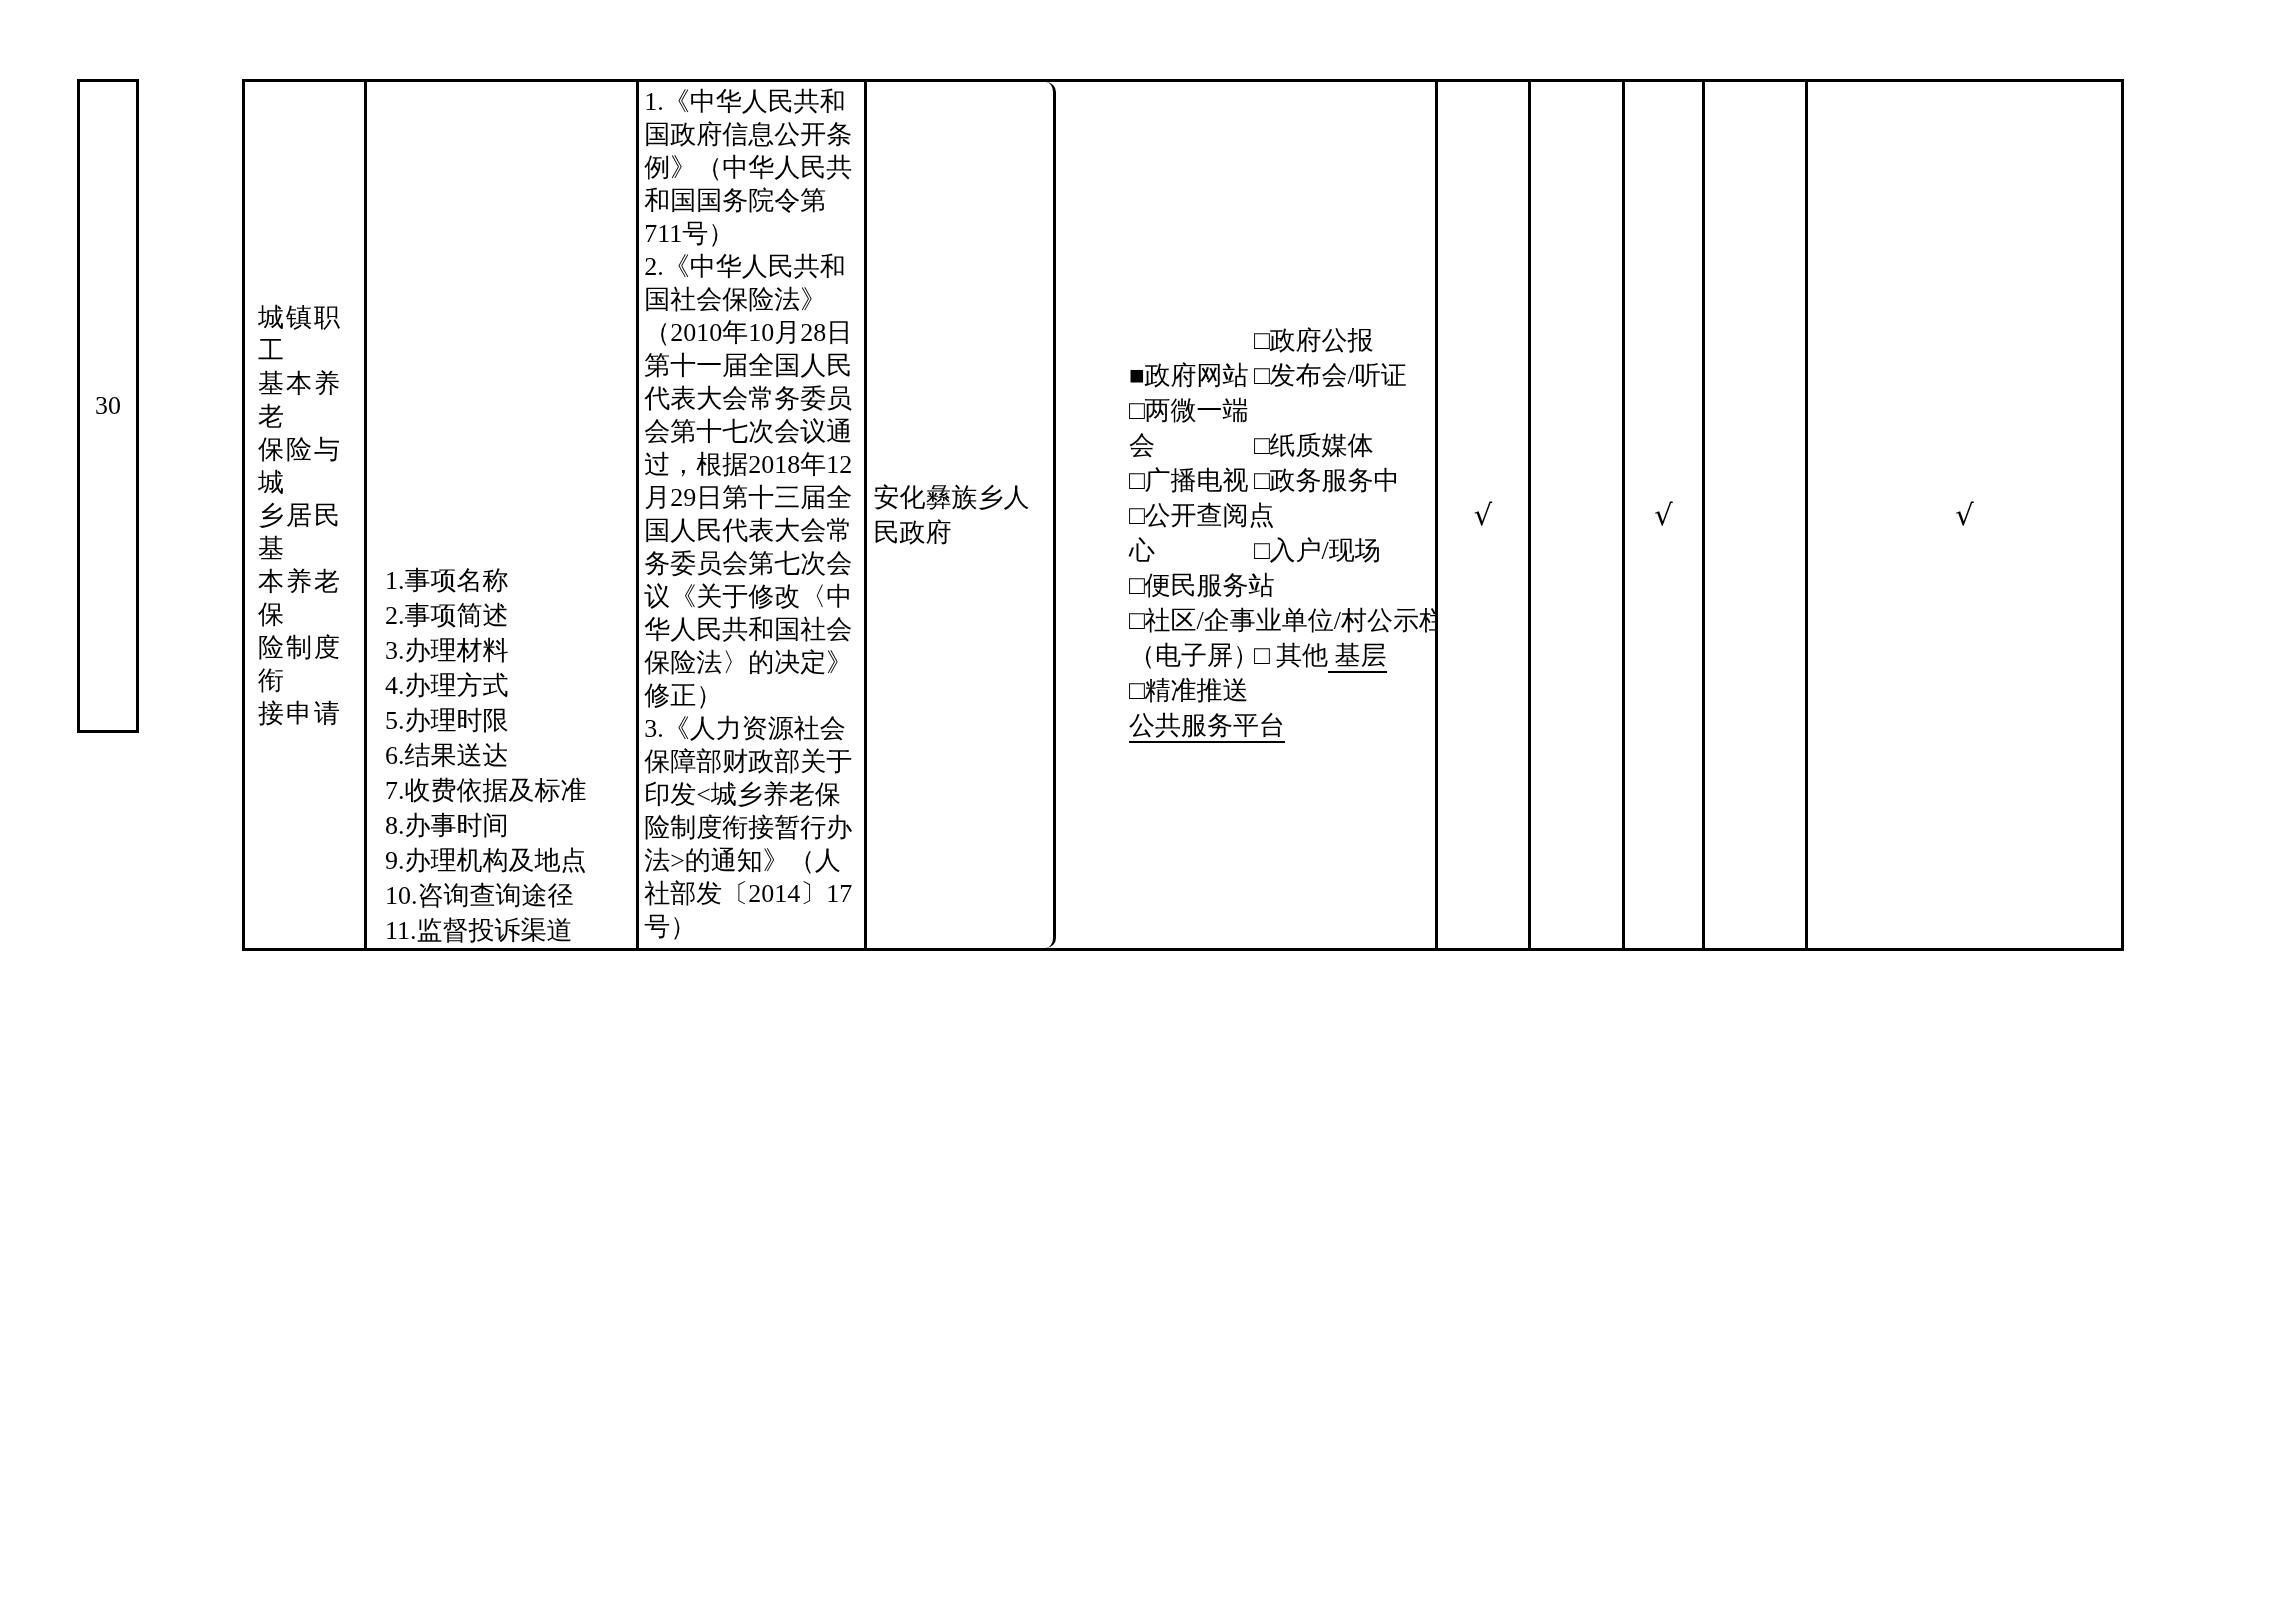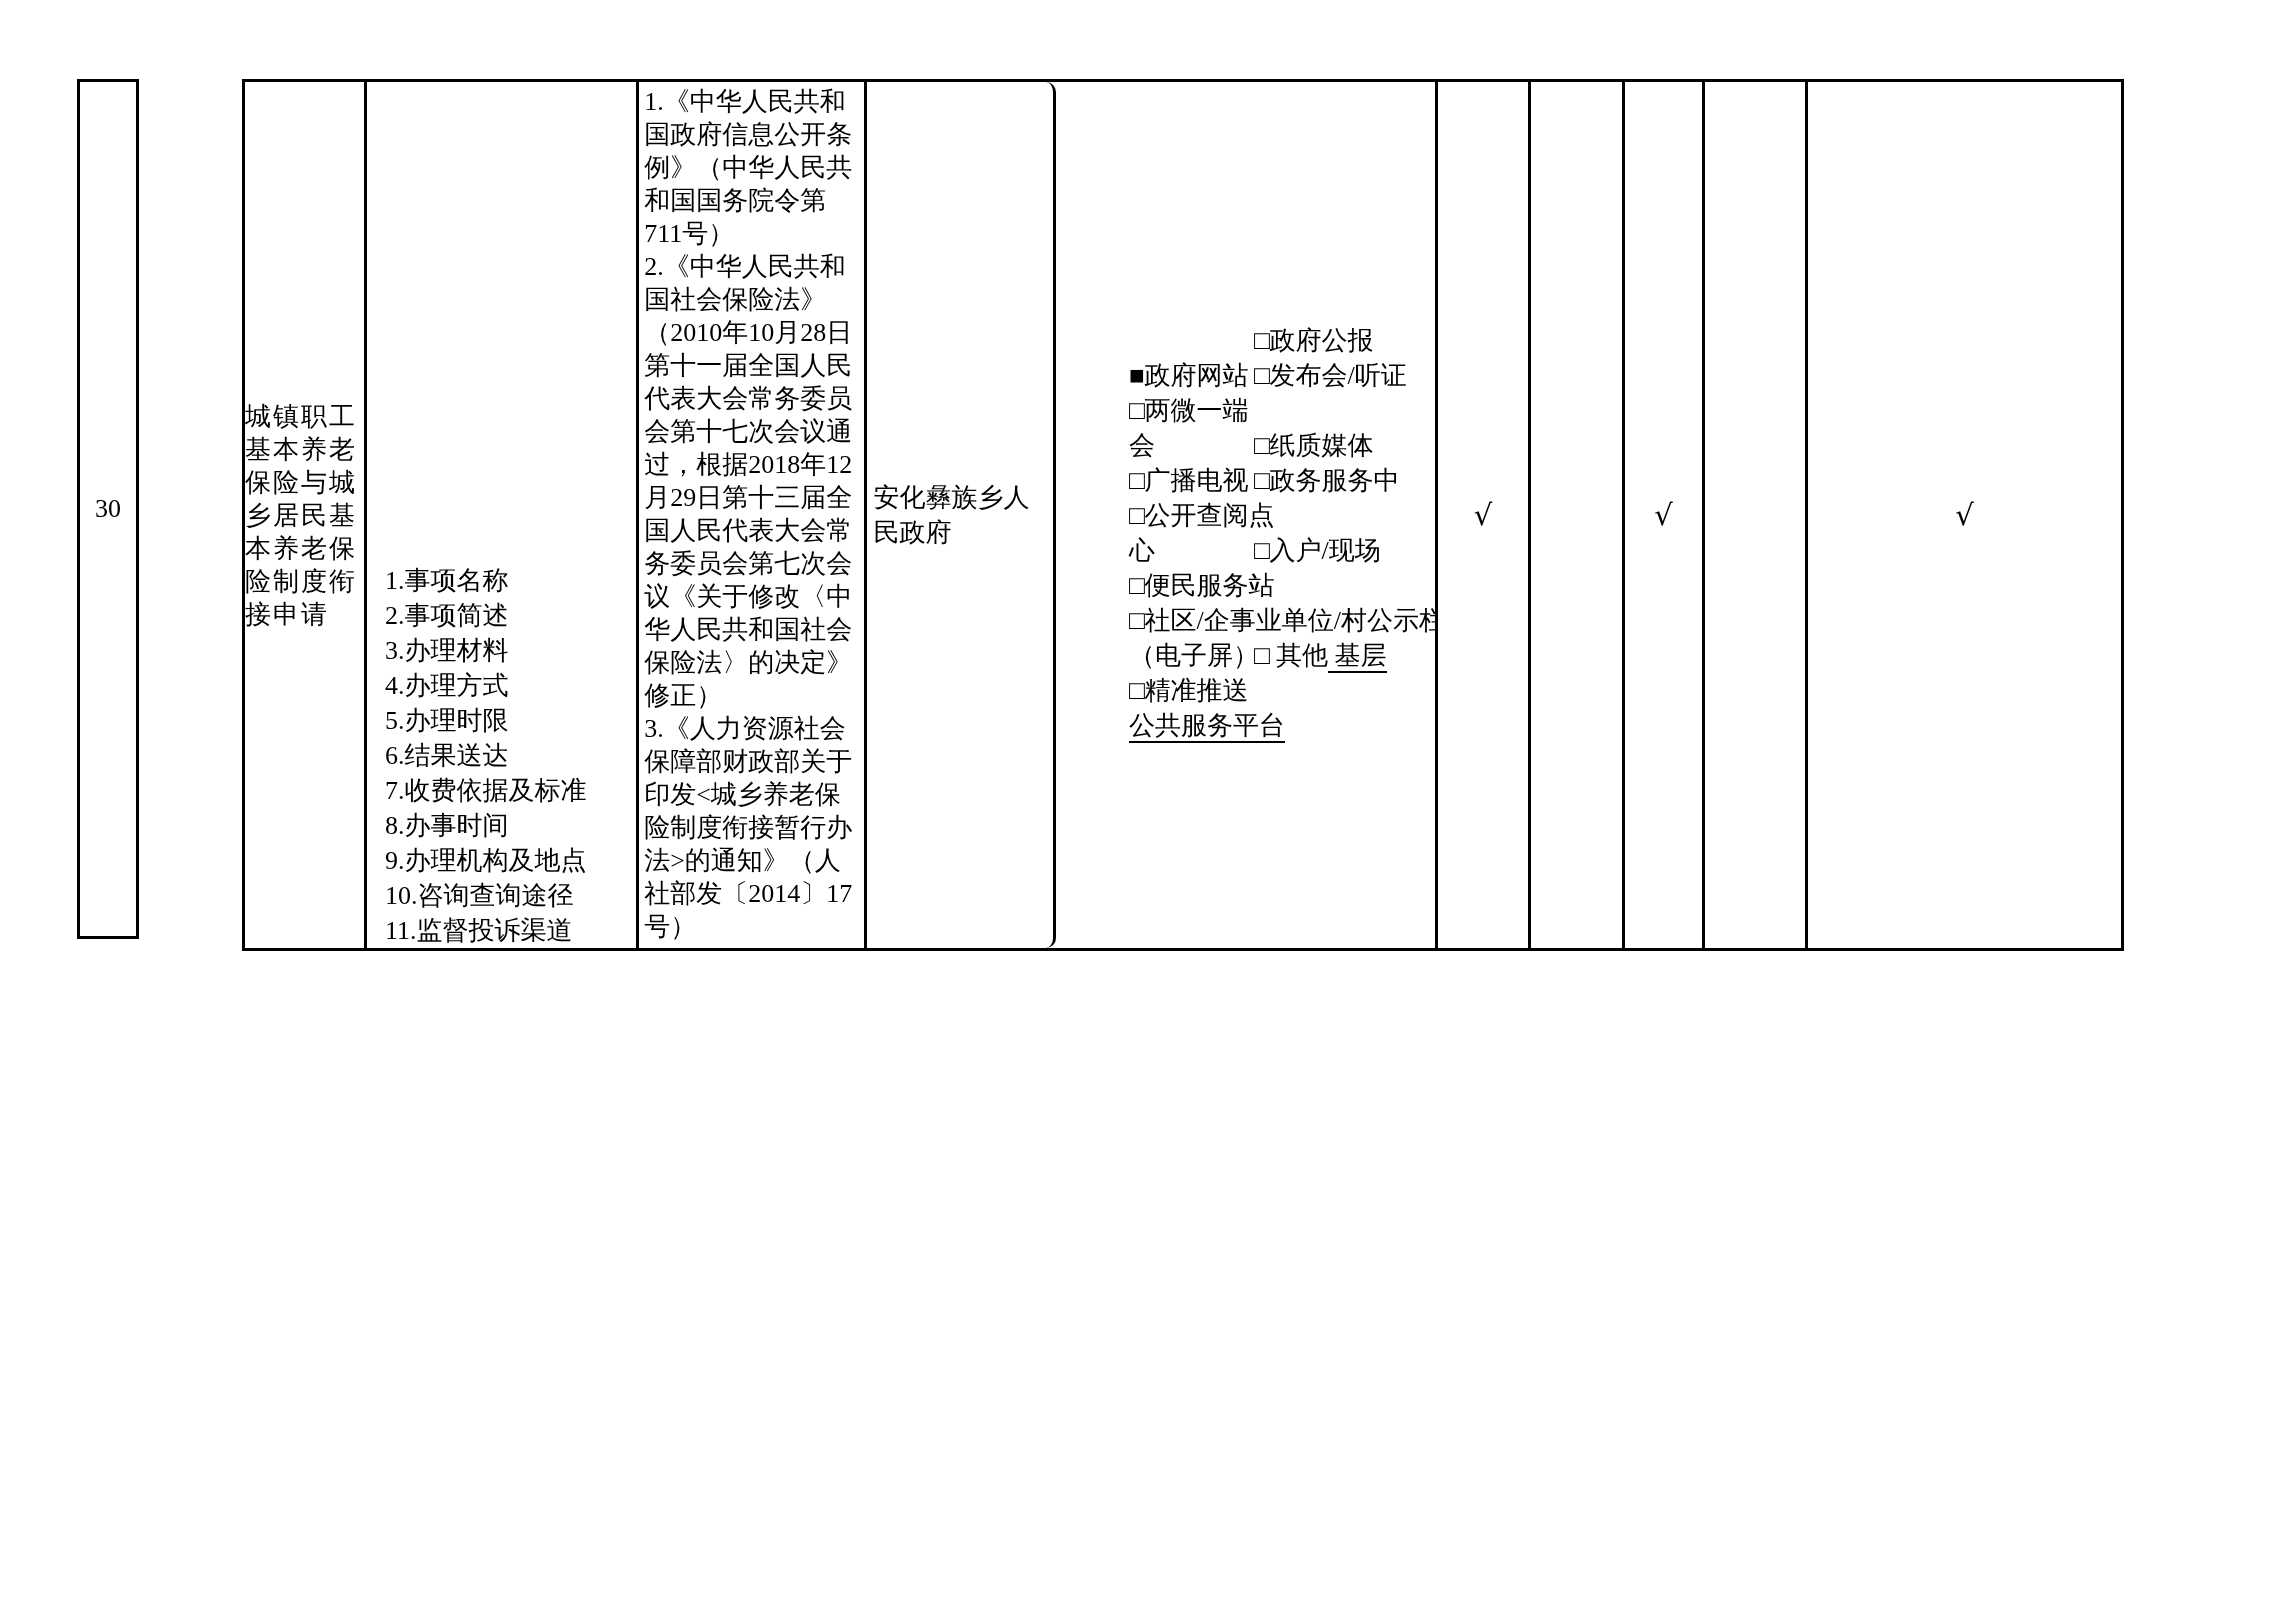--- a/index.html
+++ b/index.html
@@ -15,21 +15,21 @@
     font-family: "Liberation Serif", "DejaVu Serif", serif;
     color: #000000;
     font-size: 26px;
   }
   
   #seq-box {
     position: absolute;
     left: 77px;
     top: 79px;
     width: 62px;
-    height: 860px;
+    height: 654px;
     border: 3.9px solid #000;
     box-sizing: border-box;
     display: flex;
     align-items: center;
     justify-content: center;
     font-family: Liberation Serif, serif;
   }
   
   #main-table {
     position: absolute;
@@ -48,21 +48,21 @@
     display: flex;
     align-items: center;
     overflow: hidden;
     position: relative;
   }
   .cell:last-child { border-right: none; }
   .pre {
     white-space: pre-line;
     line-height: 35px;
   }
-  .c-itemname   { width: 122px; padding: 0 0; }
+  .c-itemname   { width: 122px; padding: 0 13px; }
   .c-itemname .pre { letter-spacing: 2px; line-height: 33px; }
   .c-contents   { width: 272px; padding: 0 18px; align-items: flex-end; }
   .c-legal      { width: 228px; padding: 2.6px 2.6px 2.6px 5.2px; align-items: flex-start; }
   .c-legal .pre { line-height: 33px; }
   .c-timelimit  { width: 169px; padding: 0 3.9px; }
   .c-authority  { width: 189px; padding: 0 6.5px; border-radius: 10px; }
   .c-channels   { width: 382px; padding: 0 7.9px; }
   .c-check-sm1  { width: 93px; justify-content: center; }
   .c-check-sm2  { width: 94px; justify-content: center; }
   .c-check-sm3  { width: 80px; justify-content: center; }

